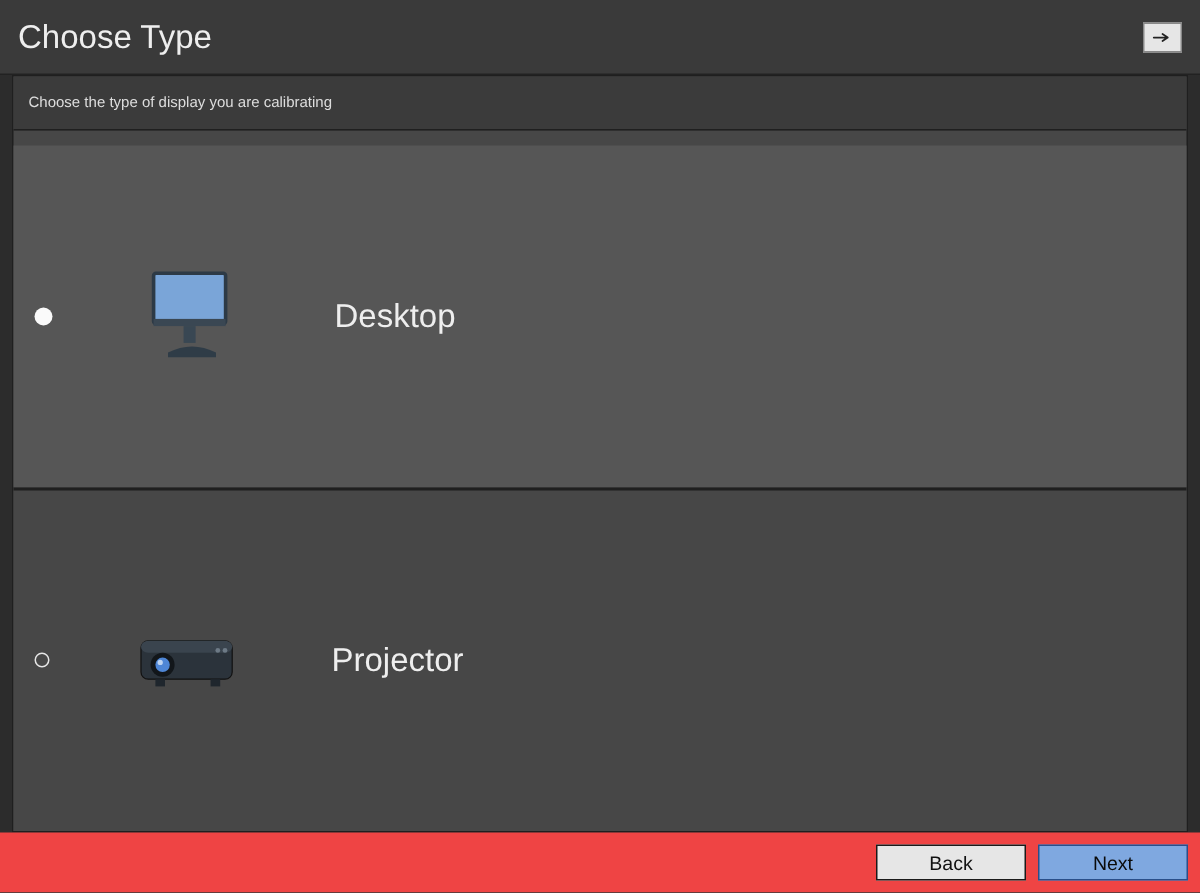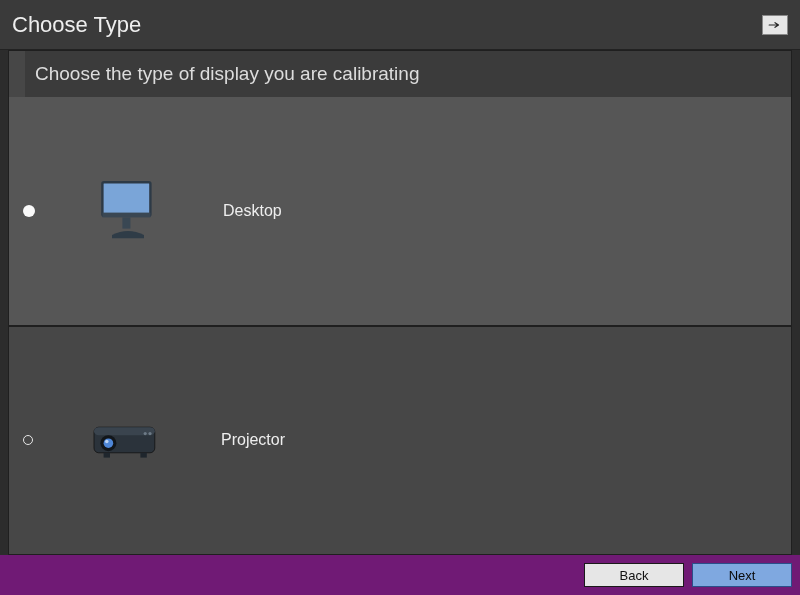--- a/index.html
+++ b/index.html
@@ -41,25 +41,24 @@
       position: absolute;
       top: 50px;
       left: 8px;
       right: 8px;
       bottom: 40px;
       background: #474747;
       border: 1px solid #1f1f1f;
     }
     .instruction {
       padding: 12px 10px;
-      font-size: 19px;
+      font-size: 10px;
       color: #ddd;
       border-bottom: 1px solid #1f1f1f;
       background: #3b3b3b;
-      margin-left: 16px;
     }
     .options {
       position: absolute;
       top: 46px;
       left: 0;
       right: 0;
       bottom: 0;
       display: flex;
       flex-direction: column;
     }
@@ -91,30 +90,30 @@
       border: 1.5px solid #e6e6e6;
     }
     .icon-slot {
       width: 130px;
       display: flex;
       justify-content: center;
       align-items: center;
       flex-shrink: 0;
     }
     .opt-label {
-      font-size: 16px;
+      font-size: 22px;
       color: #eee;
       margin-left: 30px;
     }
 
     .footer {
       position: absolute;
       left: 0; right: 0; bottom: 0;
       height: 40px;
-      background: #701a75;
+      background: #ef4444;
       display: flex;
       justify-content: flex-end;
       align-items: center;
       padding: 0 8px;
       gap: 8px;
     }
     .btn {
       width: 100px;
       height: 24px;
       font-size: 13px;

